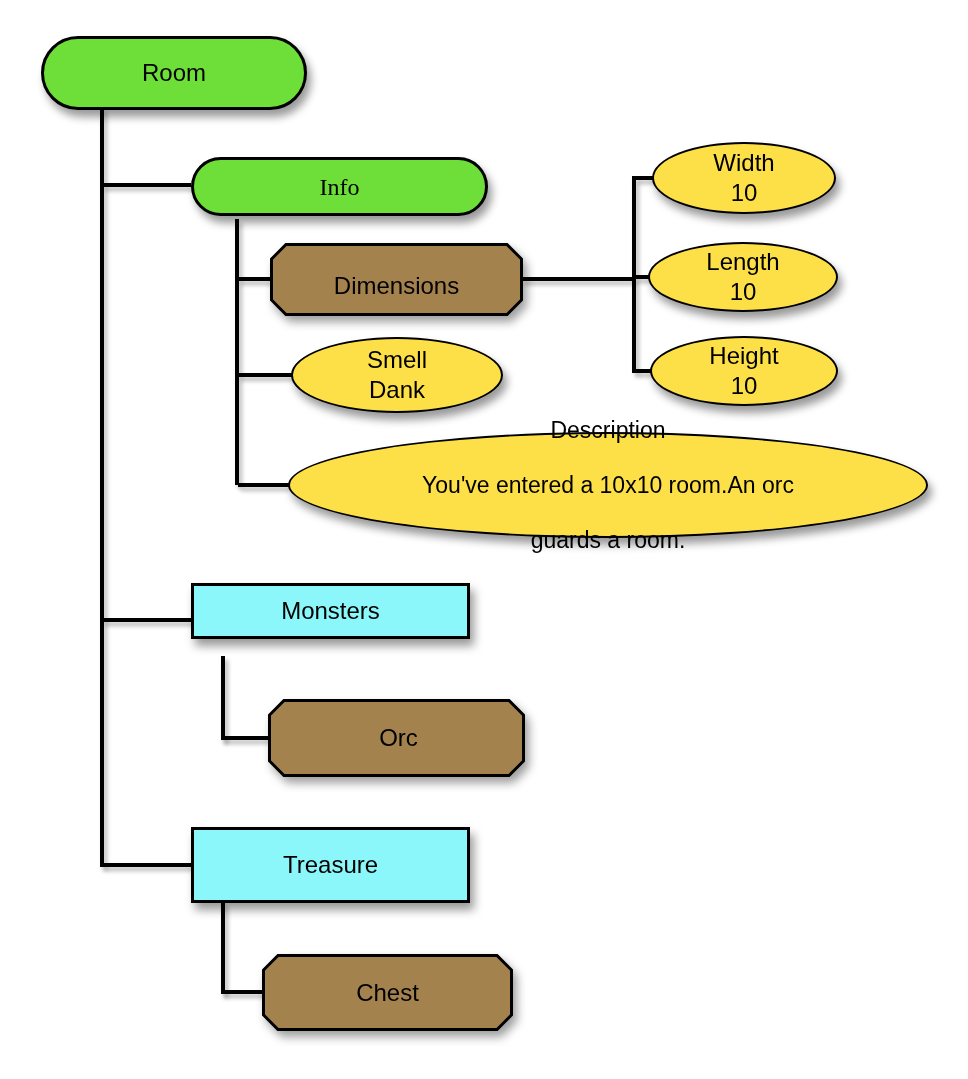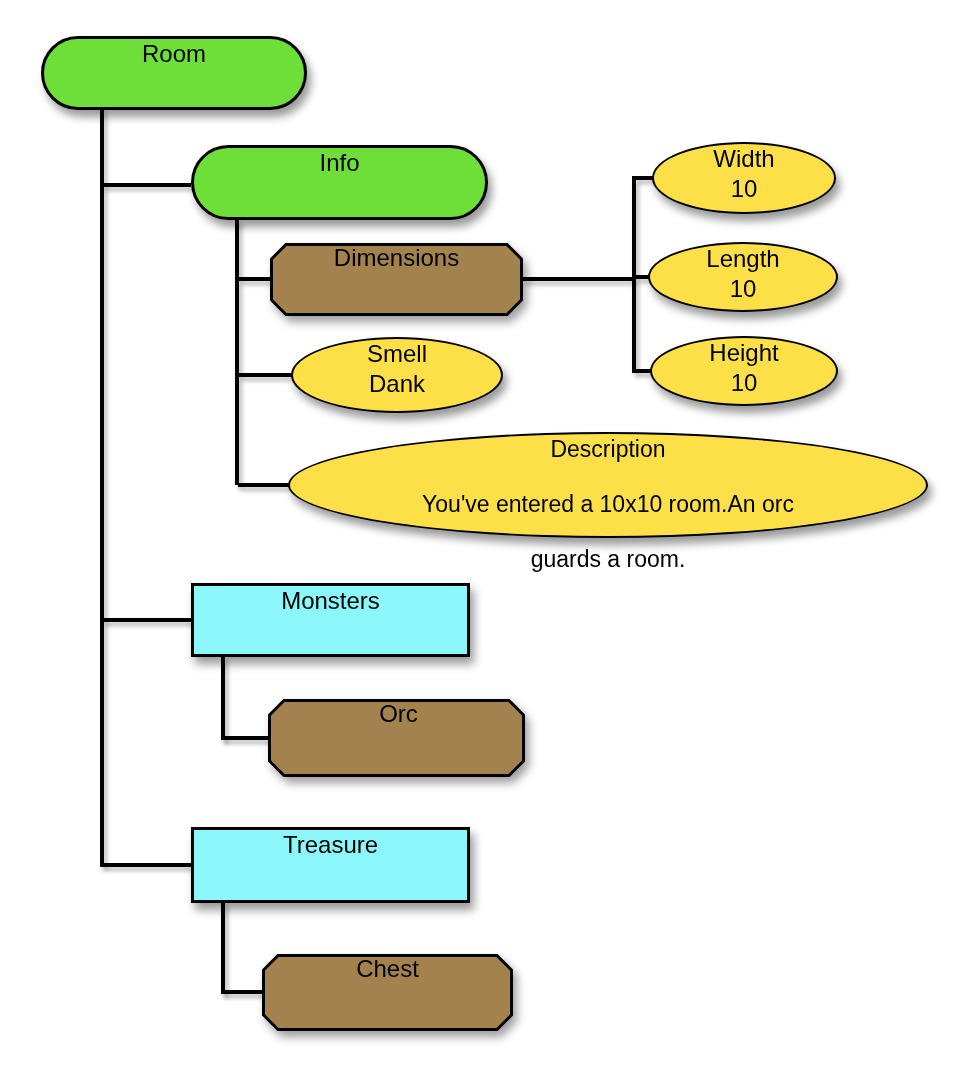--- a/index.html
+++ b/index.html
@@ -4,41 +4,41 @@
 <style>
   html,body { margin:0; padding:0; background:#ffffff; }
   #canvas {
     position:relative; width:968px; height:1079px; background:#ffffff;
     font-family:"Liberation Sans", sans-serif; color:#000;
     overflow:hidden;
   }
   .line { position:absolute; background:#000; box-shadow:3px 4px 4px rgba(0,0,0,.28); }
   .node {
     position:absolute; box-sizing:border-box;
-    display:flex; flex-direction:column; align-items:center; justify-content:flex-start;
+    display:flex; flex-direction:column; align-items:center; justify-content:center;
     text-align:center; font-size:24px; line-height:30px;
   }
   .pill   { background:#6EDF38; border:3px solid #000; box-shadow:4px 7px 9px rgba(0,0,0,.40); }
   .rect   { background:#8CF7FA; border:3px solid #000; box-shadow:4px 7px 9px rgba(0,0,0,.40); }
   .ellipse{ background:#fde047; border:2.5px solid #000; border-radius:50%; box-shadow:4px 7px 9px rgba(0,0,0,.40); }
   .oct    { background:transparent; border:none; }
   .oct svg{ position:absolute; left:0; top:0; filter:drop-shadow(4px 6px 5px rgba(0,0,0,.38)); }
   .oct .lbl { position:relative; z-index:1; }
   .desc { font-size:23px; line-height:31px; }
 
   
   #n-room       { left:41px;  top:36px;  width:266px; height:74px;  border-radius:37px; }
-  #n-info       { left:191px; top:145px; width:297px; height:75px;  border-radius:38px; }
+  #n-info       { left:191px; top:157px; width:297px; height:59px;  border-radius:38px;font-family:Liberation Serif, serif; }
   #n-dimensions { left:270px; top:243px; width:253px; height:85px; }
   #n-smell      { left:291px; top:337px; width:212px; height:76px; }
   #n-width      { left:652px; top:142px; width:184px; height:72px; }
   #n-length     { left:648px; top:242px; width:190px; height:70px; }
   #n-height     { left:650px; top:336px; width:188px; height:70px; }
   #n-description{ left:288px; top:432px; width:640px; height:106px;gap:24px; }
-  #n-monsters   { left:191px; top:583px; width:279px; height:74px; }
+  #n-monsters   { left:191px; top:583px; width:279px; height:56px; }
   #n-orc        { left:268px; top:699px; width:261px; height:78px; }
   #n-treasure   { left:191px; top:827px; width:279px; height:76px; }
   #n-chest      { left:262px; top:954px; width:251px; height:77px; }
 
   
   #l-trunk        { left:100px; top:108px; width:4px;  height:759px; }
   #l-br-info      { left:102px; top:183px; width:89px; height:4px; }
   #l-br-monsters  { left:102px; top:618px; width:89px; height:4px; }
   #l-br-treasure  { left:102px; top:863px; width:89px; height:4px; }
   #l-info-trunk   { left:235px; top:219px; width:4px;  height:266px; }

